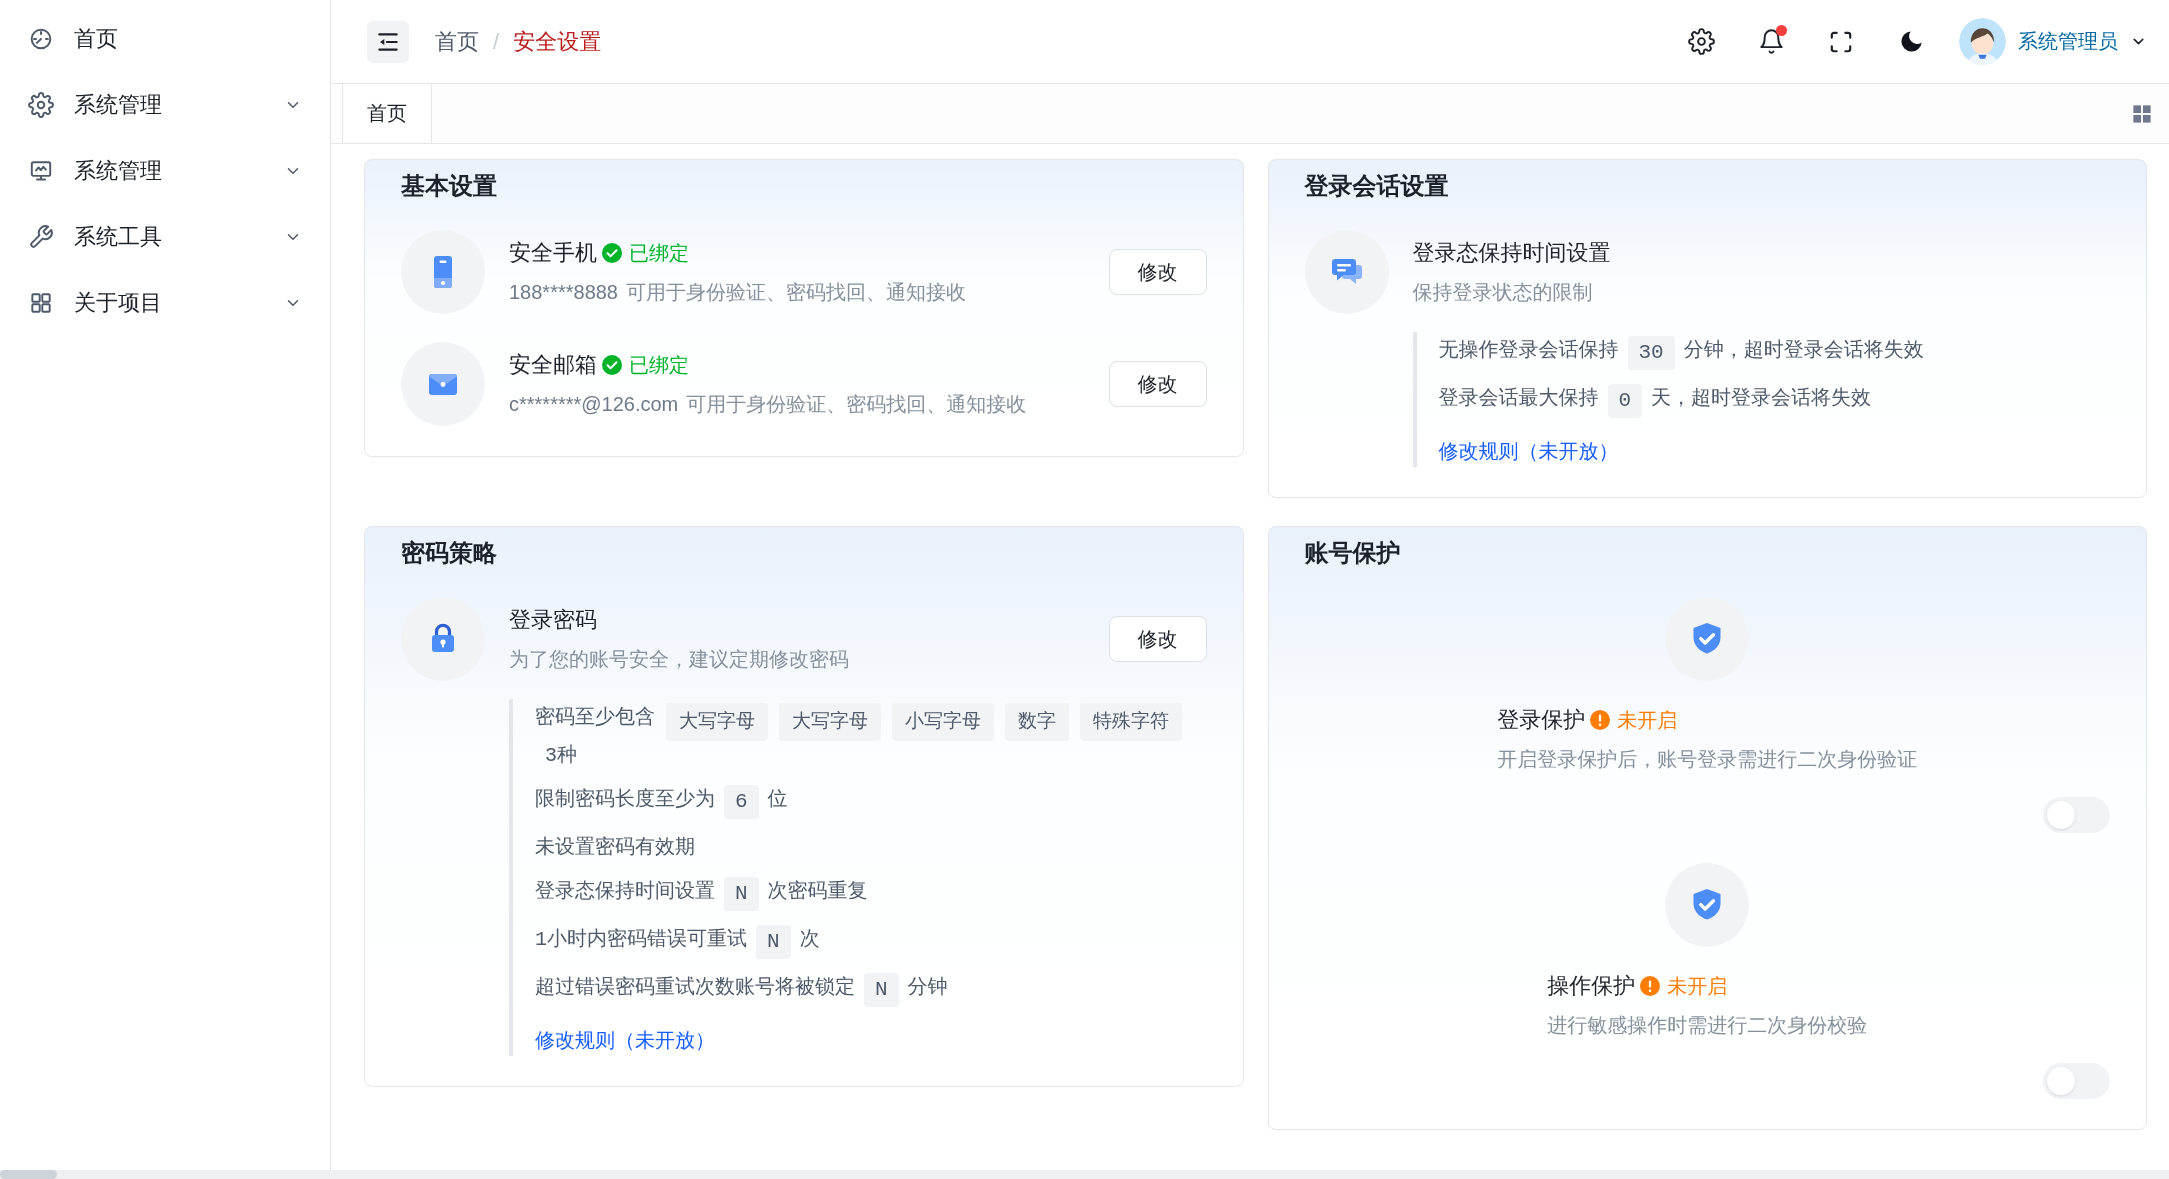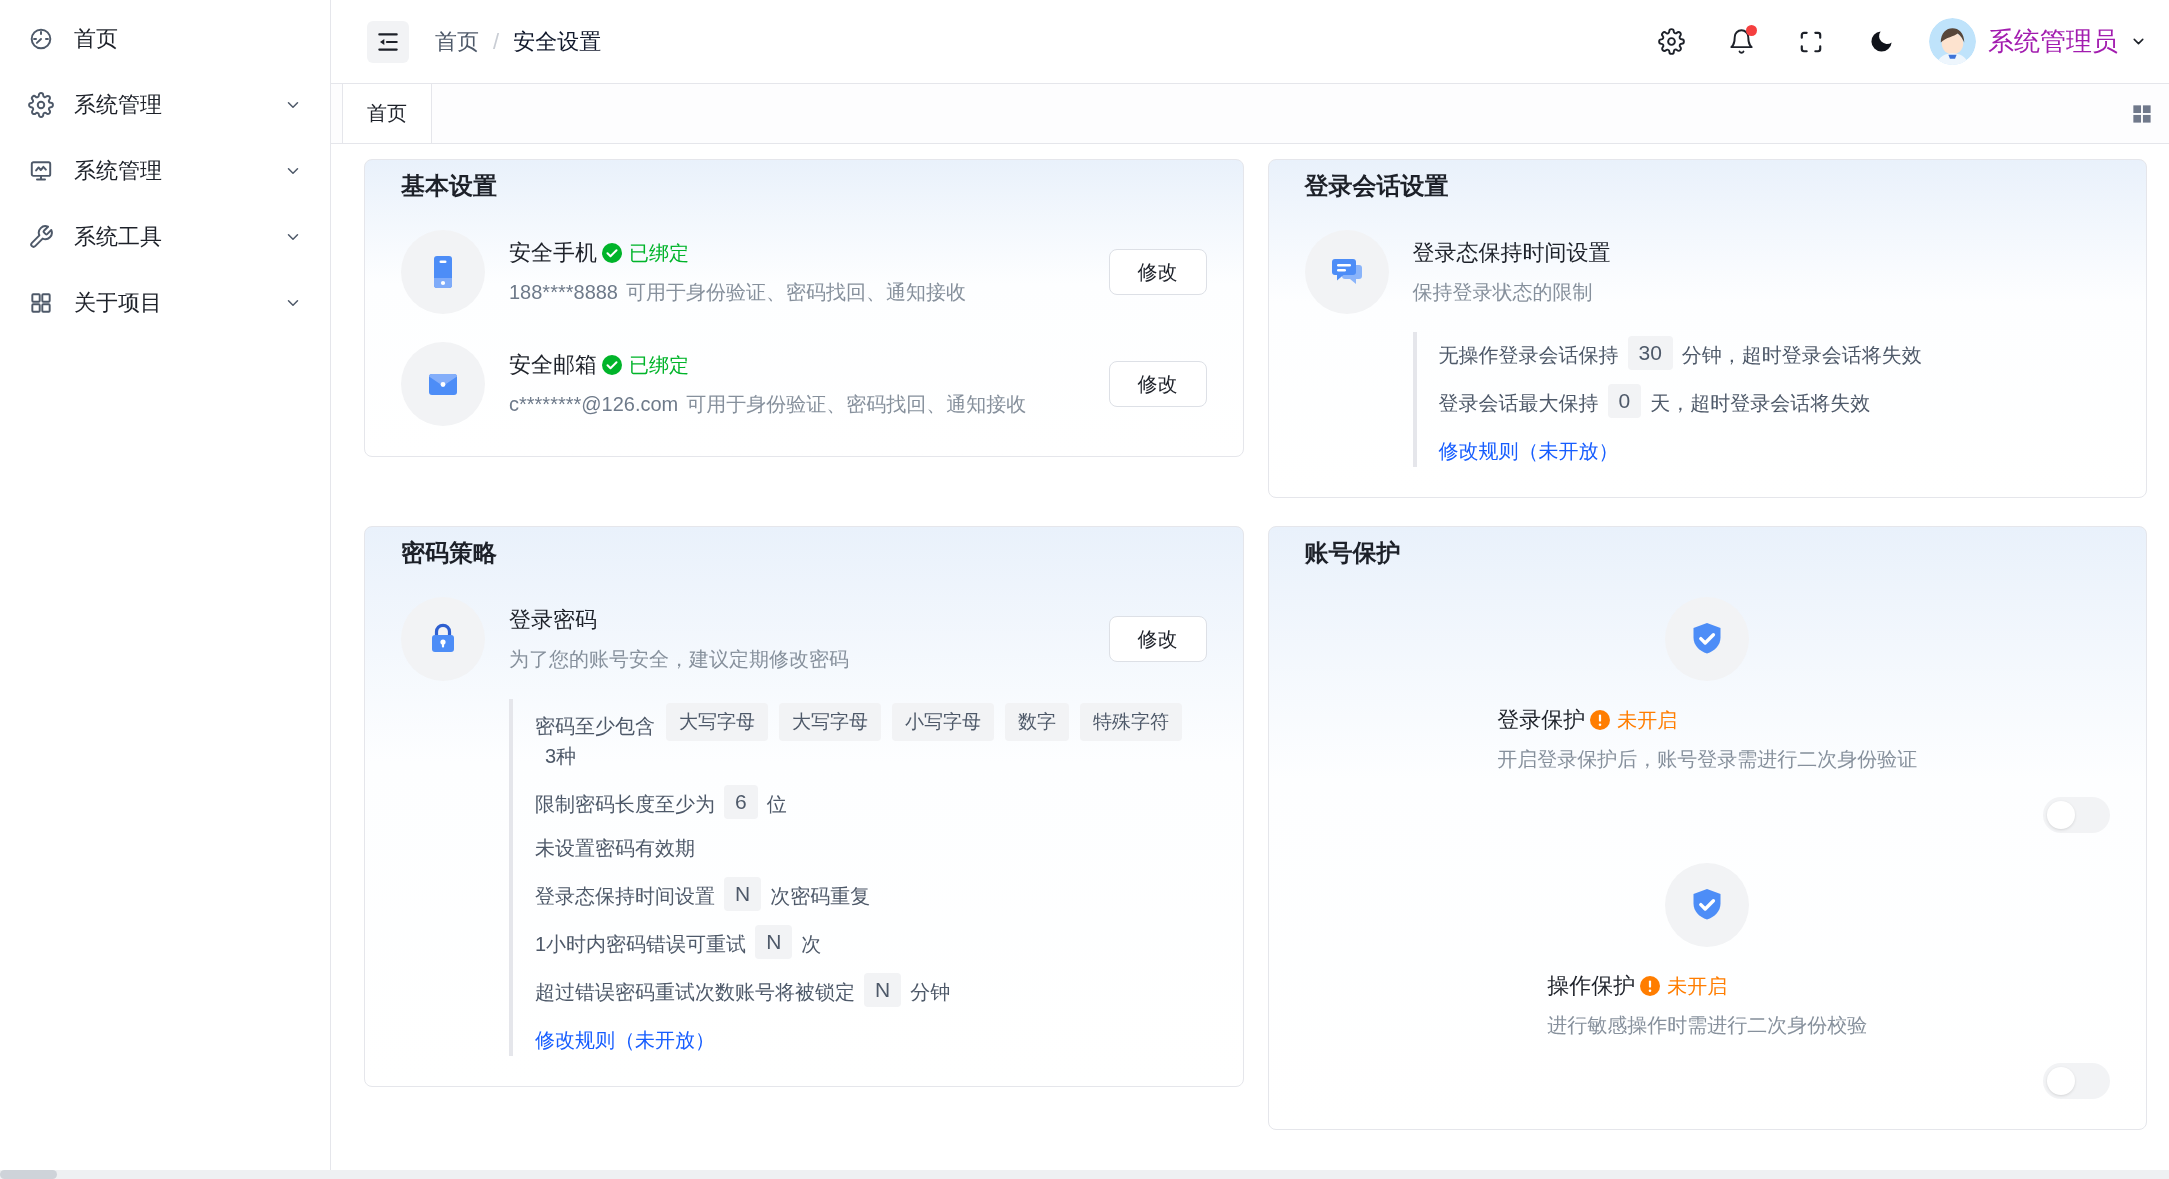--- a/index.html
+++ b/index.html
@@ -17,26 +17,26 @@
   .menu-item svg.mi { flex:none; }
   .menu-item .chev { margin-left:auto; }
 
   
   .main { flex:1; display:flex; flex-direction:column; min-width:0; }
   .header { height:84px; display:flex; align-items:center; padding:0 22px 0 36px; border-bottom:1px solid #e5e6eb; background:#fff; }
   .collapse-btn { width:42px; height:42px; background:#f2f3f5; border-radius:6px; display:flex; align-items:center; justify-content:center; cursor:pointer; }
   .breadcrumb { display:flex; align-items:center; gap:14px; margin-left:26px; font-size:22px; }
   .bc-home { color:#4e5969; cursor:pointer; }
   .bc-sep { color:#c9cdd4; }
-  .bc-cur { color:#0f172a; }
+  .bc-cur { color:#b91c1c; }
   .header-right { margin-left:auto; display:flex; align-items:center; gap:26px; }
   .icon-btn { width:44px; height:44px; display:flex; align-items:center; justify-content:center; border-radius:50%; cursor:pointer; position:relative; }
   .red-dot { position:absolute; top:5px; right:6px; width:11px; height:11px; border-radius:50%; background:#f53f3f; }
   .user { display:flex; align-items:center; gap:12px; cursor:pointer; }
-  .user-name { font-size:26px; color:#a21caf; }
+  .user-name { font-size:20px; color:#0369a1; }
 
   
   .tabbar { height:60px; display:flex; align-items:stretch; border-bottom:1px solid #e5e6eb; background:#fdfdfe; }
   .tab { width:90px; margin-left:11px; background:#fff; border-left:1px solid #e5e6eb; border-right:1px solid #e5e6eb;
     display:flex; align-items:center; justify-content:center; font-size:20px; color:#1d2129; cursor:pointer; }
   .tab-tools { margin-left:auto; display:flex; align-items:center; padding-right:16px; }
 
   
   .content { flex:1; overflow:auto; background:#fff; padding:15px 22px 30px 33px; }
   .grid { display:grid; grid-template-columns:1fr 1fr; gap:28px 24px; align-items:start; }
@@ -50,21 +50,21 @@
   .item-body { flex:1; min-width:0; }
   .item-title-line { display:flex; align-items:center; gap:5px; font-size:22px; font-weight:500; color:#1d2129; }
   .badge { display:inline-flex; align-items:center; gap:7px; font-size:20px; font-weight:400; }
   .badge.green { color:#00b42a; }
   .badge.orange { color:#ff7d00; }
   .item-desc { margin-top:11px; font-size:20px; color:#86909c; }
   .item-desc b.val { font-weight:400; color:#6e7a8a; margin-right:8px; }
   .btn { margin-left:auto; height:46px; padding:0 28px; background:#fff; border:1px solid #dde0e6; border-radius:8px;
     font-size:20px; color:#1d2129; display:flex; align-items:center; cursor:pointer; flex:none; }
   .rules { margin:18px 0 0 108px; border-left:4px solid #e5e6eb; padding:4px 0 2px 22px; }
-  .rule-line { font-size:20px; color:#4e5969; line-height:30px; margin-bottom:14px; display:flex; align-items:flex-end; flex-wrap:wrap; }
+  .rule-line { font-size:20px; color:#4e5969; line-height:30px; margin-bottom:14px; display:flex; align-items:flex-start; flex-wrap:wrap;font-family:Liberation Mono, monospace; }
   .chip { display:inline-block; background:#f2f3f5; color:#4e5969; border-radius:4px; padding:2px 11px; margin:0 9px; font-size:21px; }
   .tag { display:inline-block; background:#f2f3f5; color:#4e5969; border-radius:4px; padding:4px 13px; margin-left:11px; font-size:19px; }
   .after-tags { margin-left:10px; }
   .link { font-size:20px; color:#165dff; cursor:pointer; display:inline-block; margin-top:6px; }
   .toggle { margin-left:auto; width:67px; height:36px; border-radius:18px; background:#f2f3f5; position:relative; cursor:pointer; flex:none; }
   .toggle::after { content:""; position:absolute; left:4px; top:4px; width:28px; height:28px; border-radius:50%; background:#fff;
     box-shadow:0 1px 3px rgba(0,0,0,.12); }
   .prot-row { display:flex; align-items:center; gap:24px;flex-direction:column; }
   .prot-row + .prot-row { margin-top:30px; }
 

